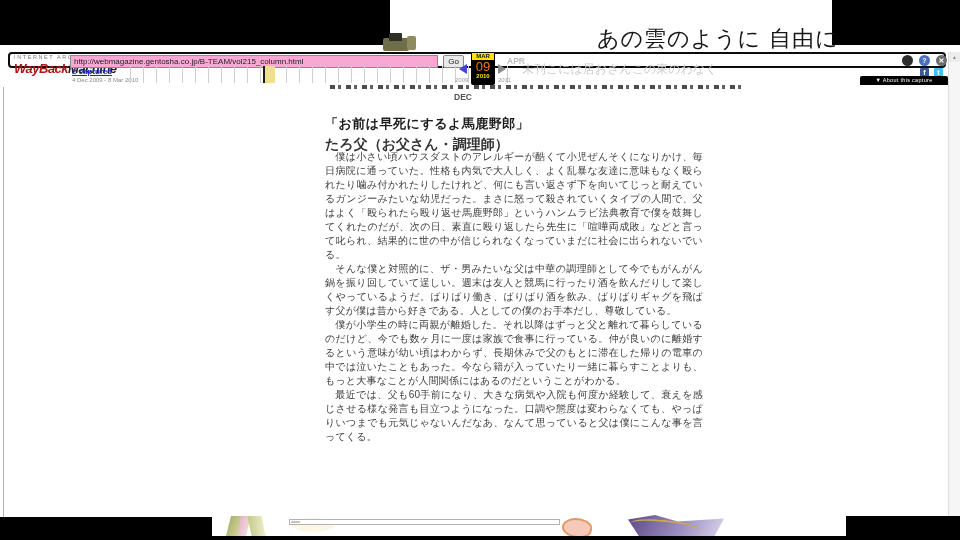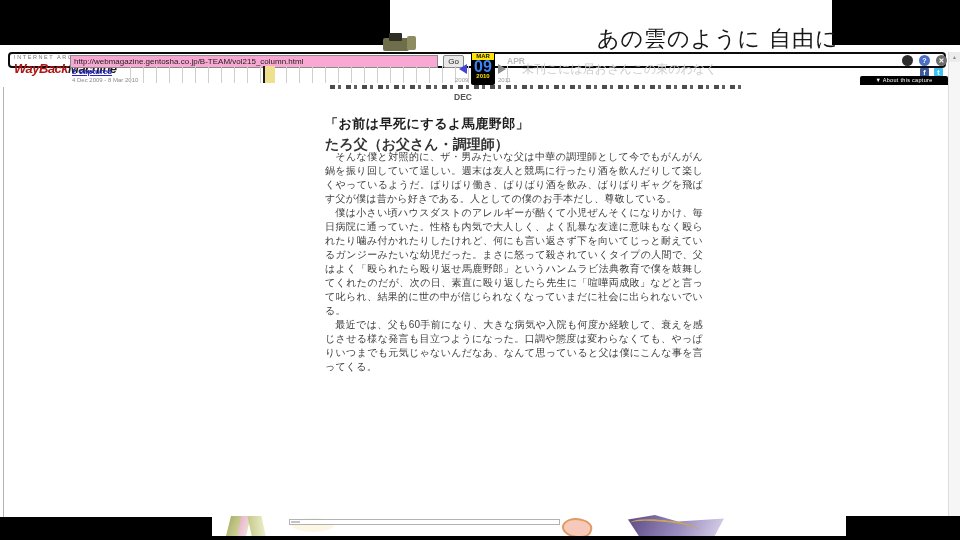--- a/index.html
+++ b/index.html
@@ -49,21 +49,21 @@
   .tri { width:0; height:0; position:absolute; }
   #nav-prev { left:449px; top:10px; border-top:5px solid transparent; border-bottom:5px solid transparent;
               border-right:8px solid #4343d8; }
   #nav-next { left:488px; top:10px; border-top:5px solid transparent; border-bottom:5px solid transparent;
               border-left:8px solid #8d8d8d; }
 
   #cal-box { position:absolute; left:461px; top:-2px; width:24px; height:33px; background:#000;
              text-align:center; border-radius:2px; }
   #cal-month { display:block; margin:1px 1px 0 1px; background:#ffe400; color:#111;
                font-size:6px; font-weight:bold; line-height:7px; }
-  #cal-day { display:block; color:#3b82f6; font-size:16px; font-weight:bold; line-height:13px; }
+  #cal-day { display:block; color:#f97316; font-size:13px; font-weight:normal; line-height:13px; }
   #cal-year { display:block; color:#ffe400; font-size:6px; font-weight:bold; line-height:7px; }
 
   #ghost-text { position:absolute; left:512px; top:7px; font-size:12px; color:#cccccc;
                 filter:blur(0.4px); white-space:nowrap; }
 
   .circle-icon { position:absolute; top:1px; width:11px; height:11px; border-radius:50%;
                  text-align:center; font-size:7px; line-height:11px; color:#fff; font-weight:bold; }
   #archive-icon { left:892px; background:#2e2e2e; }
   #help-icon    { left:909px; background:#4a6fc4; }
   #close-icon   { left:926px; background:#6d6d6d; }
@@ -177,22 +177,23 @@
 <div class="abs" id="left-vline"></div>
 
 <div class="abs" id="scrollbar">
   <div id="sb-up" class="sb-arrow">▲</div>
   <div id="sb-down" class="sb-arrow">▼</div>
 </div>
 
 <div class="abs" id="article-heading">「お前は早死にするよ馬鹿野郎」</div>
 <div class="abs" id="article-byline">たろ父（お父さん・調理師）</div>
 <div class="abs" id="article-body">
+  <p>　僕は小さい頃ハウスダストのアレルギーが酷くて小児ぜんそくになりかけ、毎日病院に通っていた。性格も内気で大人しく、よく乱暴な友達に意味もなく殴られたり噛み付かれたりしたけれど、何にも言い返さず下を向いてじっと耐えているガンジーみたいな幼児だった。まさに怒って殺されていくタイプの人間で、父はよく「殴られたら殴り返せ馬鹿野郎」というハンムラビ法典教育で僕を鼓舞してくれたのだが、次の日、素直に殴り返したら先生に「喧嘩両成敗」などと言って叱られ、結果的に世の中が信じられなくなっていまだに社会に出られないでいる。</p>
   <p>　そんな僕と対照的に、ザ・男みたいな父は中華の調理師として今でもがんがん鍋を振り回していて逞しい。週末は友人と競馬に行ったり酒を飲んだりして楽しくやっているようだ。ばりばり働き、ばりばり酒を飲み、ばりばりギャグを飛ばす父が僕は昔から好きである。人としての僕のお手本だし、尊敬している。</p>
-  <p>　僕は小さい頃ハウスダストのアレルギーが酷くて小児ぜんそくになりかけ、毎日病院に通っていた。性格も内気で大人しく、よく乱暴な友達に意味もなく殴られたり噛み付かれたりしたけれど、何にも言い返さず下を向いてじっと耐えているガンジーみたいな幼児だった。まさに怒って殺されていくタイプの人間で、父はよく「殴られたら殴り返せ馬鹿野郎」というハンムラビ法典教育で僕を鼓舞してくれたのだが、次の日、素直に殴り返したら先生に「喧嘩両成敗」などと言って叱られ、結果的に世の中が信じられなくなっていまだに社会に出られないでいる。</p>
+  <p>　僕が小学生の時に両親が離婚した。それ以降はずっと父と離れて暮らしているのだけど、今でも数ヶ月に一度は家族で食事に行っている。仲が良いのに離婚するという意味が幼い頃はわからず、長期休みで父のもとに滞在した帰りの電車の中では泣いたこともあった。今なら籍が入っていたり一緒に暮らすことよりも、もっと大事なことが人間関係にはあるのだということがわかる。</p>
   <p>　最近では、父も60手前になり、大きな病気や入院も何度か経験して、衰えを感じさせる様な発言も目立つようになった。口調や態度は変わらなくても、やっぱりいつまでも元気じゃないんだなあ、なんて思っていると父は僕にこんな事を言ってくる。</p>
 </div>
 
 <div class="abs" id="black-bl"></div>
 <div class="abs" id="art-frag">
   <div class="f1"></div>
   <div class="f2"></div>
   <div class="f3"></div>
 </div>
 <div class="abs" id="cream-smudge"></div>

